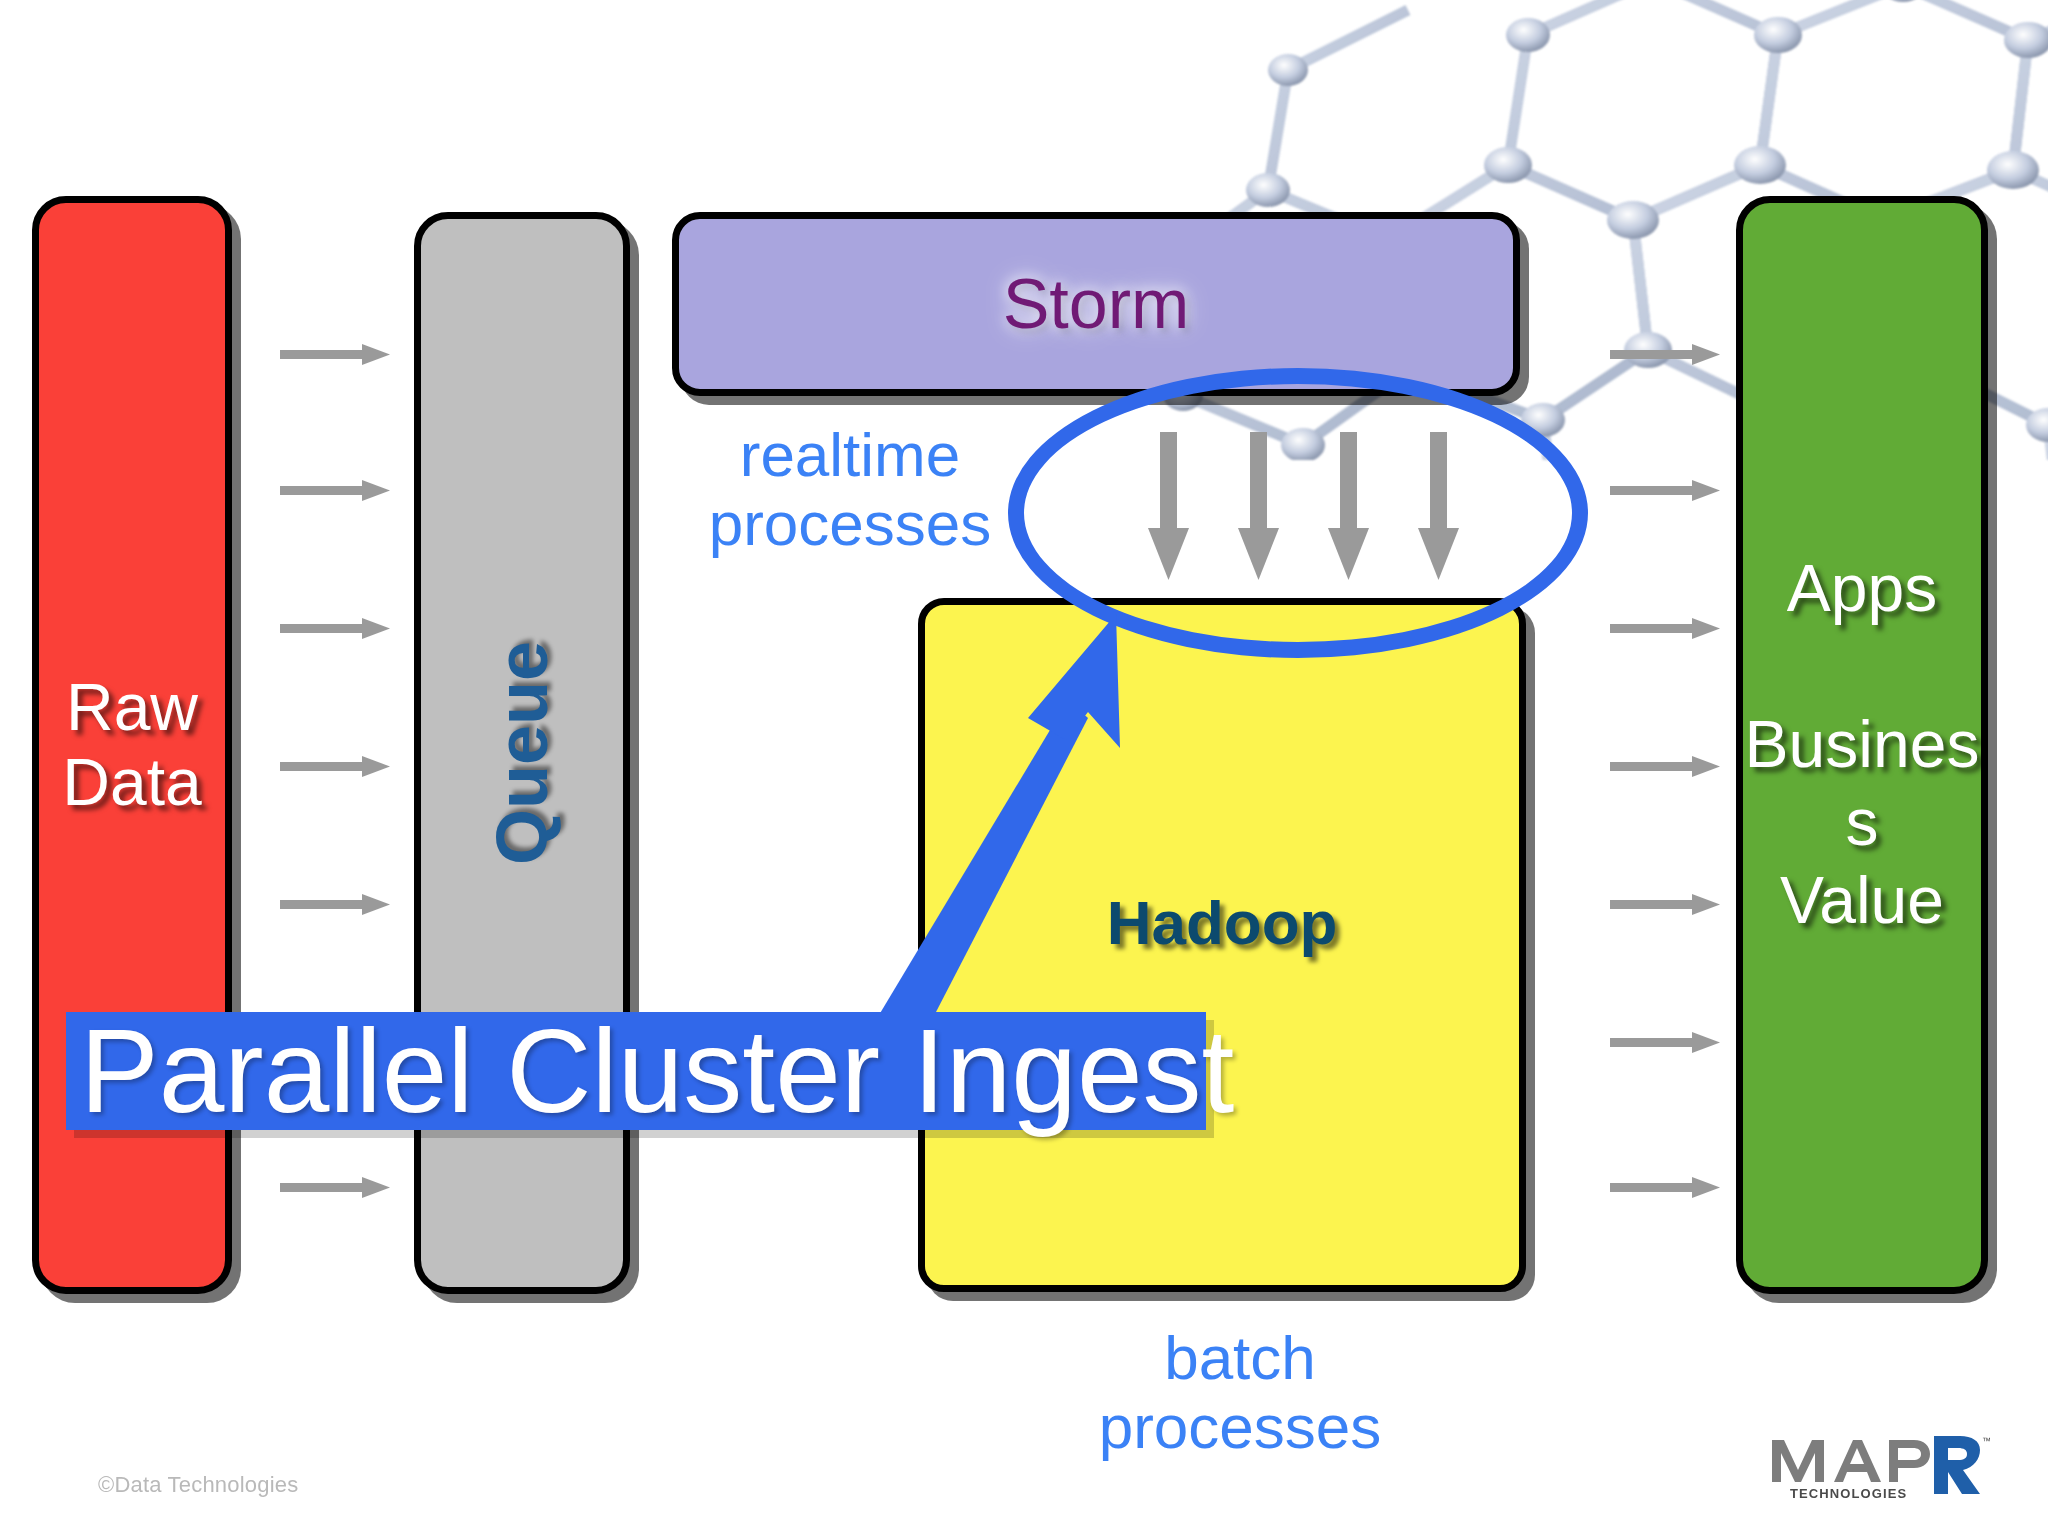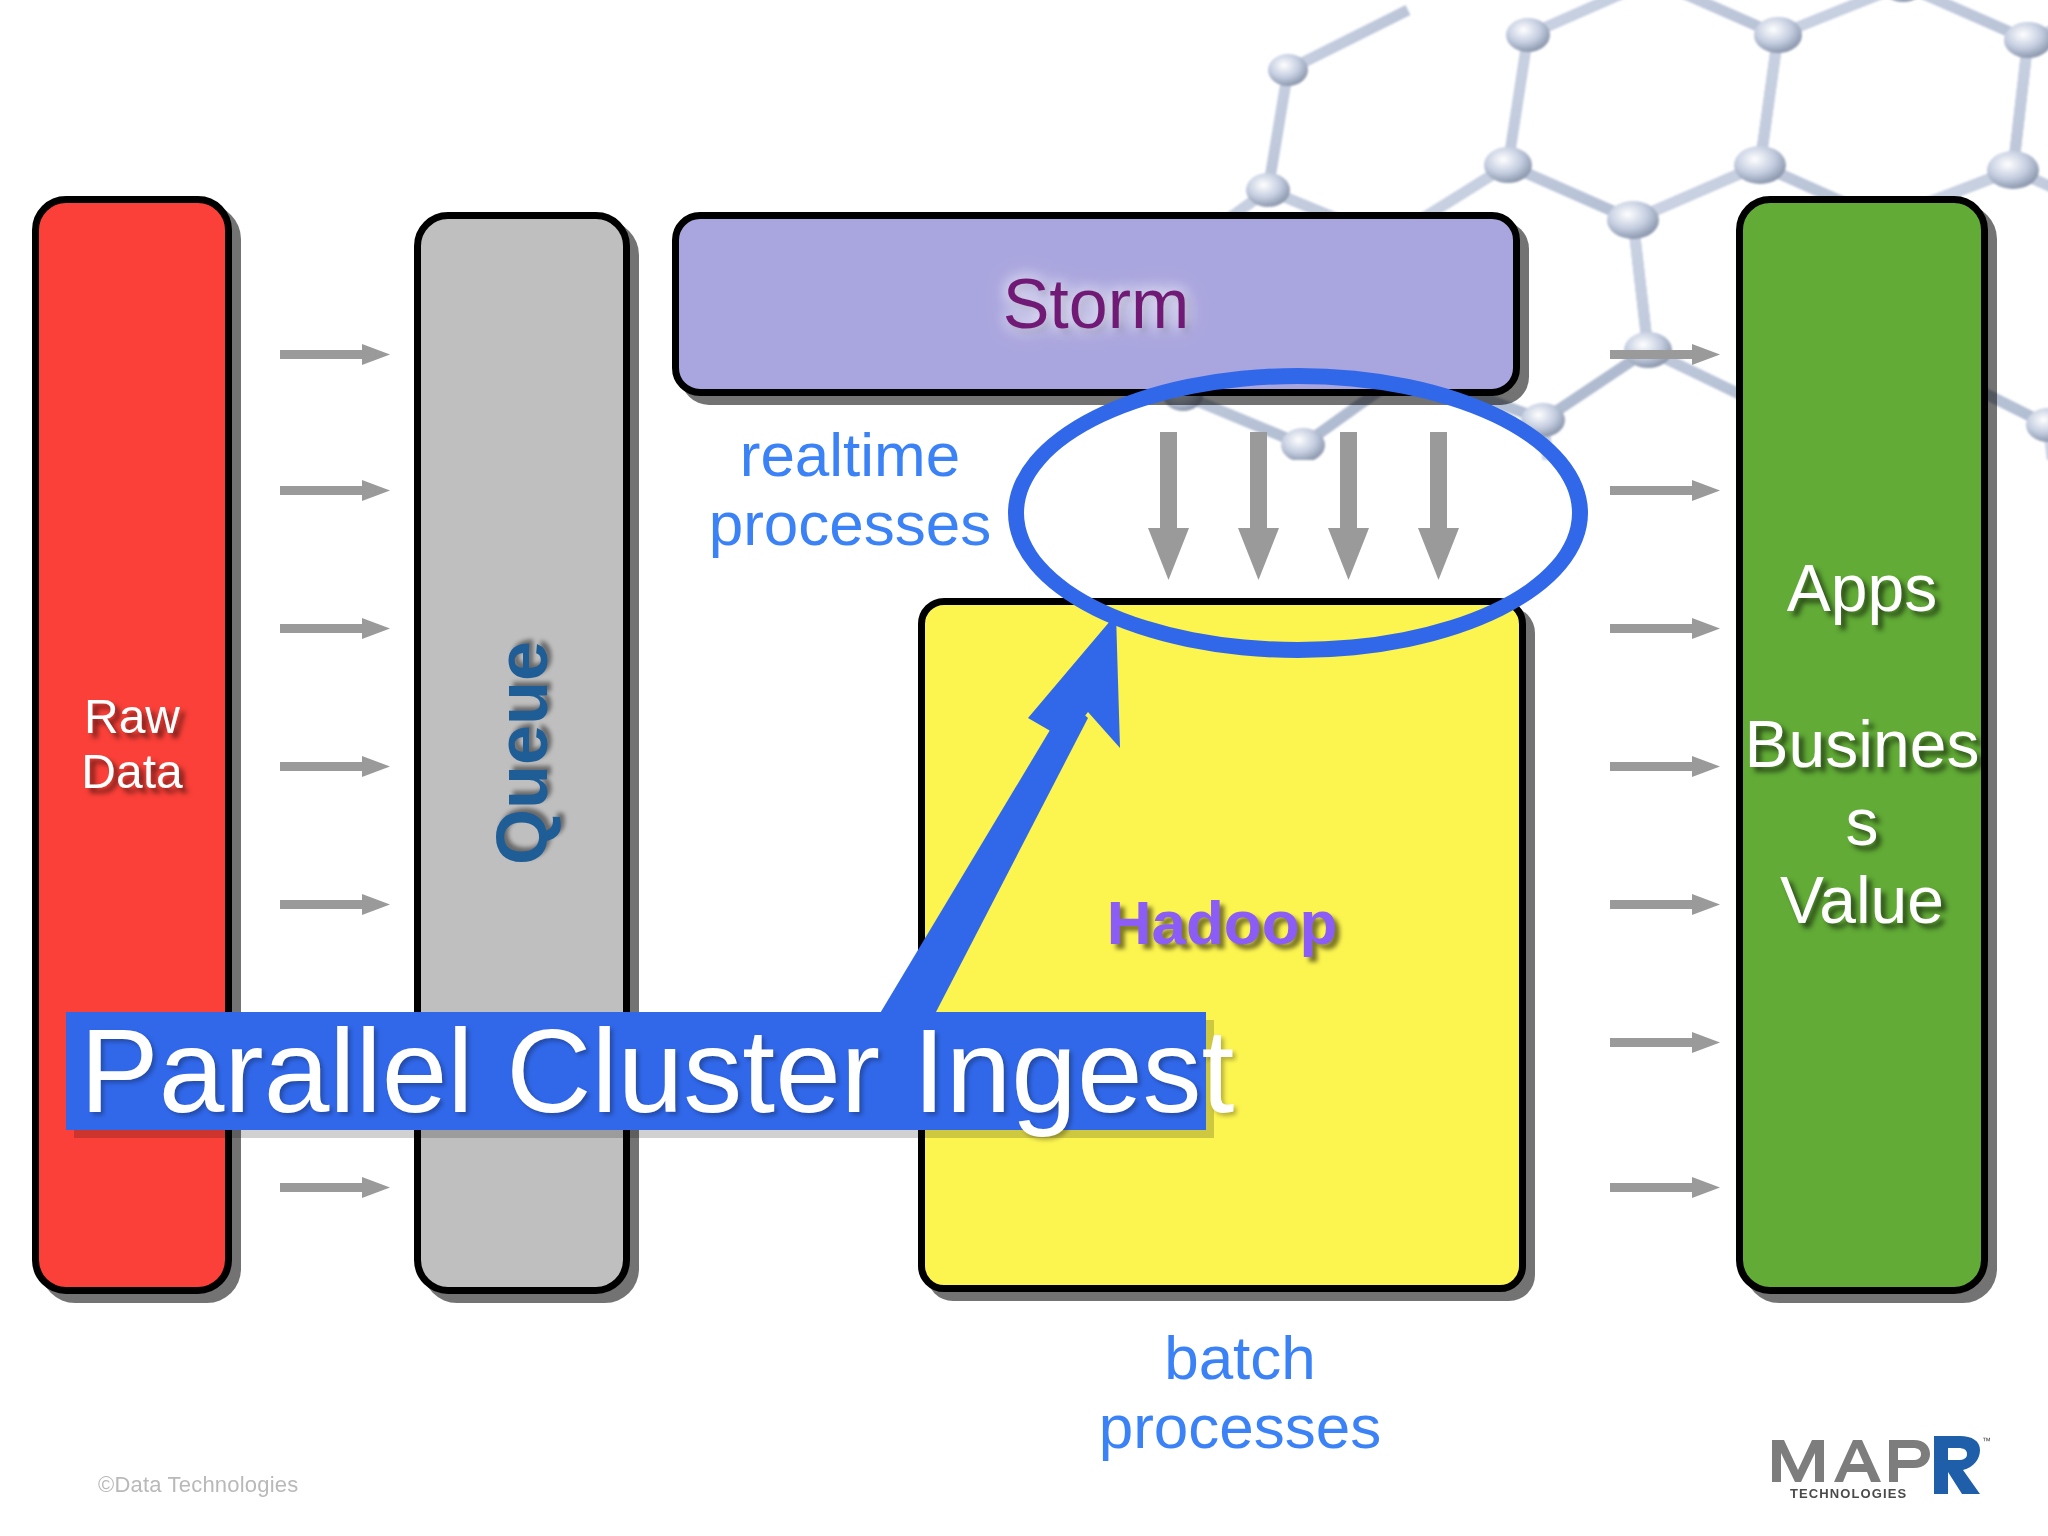--- a/index.html
+++ b/index.html
@@ -29,35 +29,35 @@
     text-align:center;
   }
   .box-raw{background:#fa4038;}
   .box-queue{background:#bfbfbf;}
   .box-storm{background:#a9a5de;border-radius:28px;}
   .box-hadoop{background:#fcf44f;border-radius:26px;}
   .box-apps{background:#61ab36;}
 
   .lbl-white{
     color:#ffffff;
-    font-size:48px;line-height:1.14;font-weight:400;
+    font-size:66px;line-height:1.14;font-weight:400;
     text-shadow:5px 5px 5px rgba(0,0,0,.55);
     white-space:pre-line;
   }
   .lbl-storm{
     color:#701a75;font-size:70px;font-weight:400;
     text-shadow:0 0 14px rgba(255,255,255,.95),0 0 26px rgba(255,255,255,.7),4px 4px 6px rgba(60,60,90,.35);
   }
   .lbl-queue{
     color:#1f5d96;font-size:72px;font-weight:700;
     transform:rotate(-90deg);white-space:nowrap;
     text-shadow:4px 4px 4px rgba(0,0,0,.45);
   }
   .lbl-hadoop{
-    color:#8b5cf6;font-size:62px;font-weight:700;
+    color:#0c4a6e;font-size:62px;font-weight:700;
     text-shadow:5px 5px 4px rgba(0,0,0,.5);
   }
   .lbl-apps{
     color:#ffffff;font-size:66px;line-height:1.18;font-weight:400;
     text-shadow:5px 5px 5px rgba(0,0,0,.55);white-space:pre-line;
   }
 
   
   .caption{
     position:absolute;color:#3b82f6;font-size:62px;line-height:1.12;

